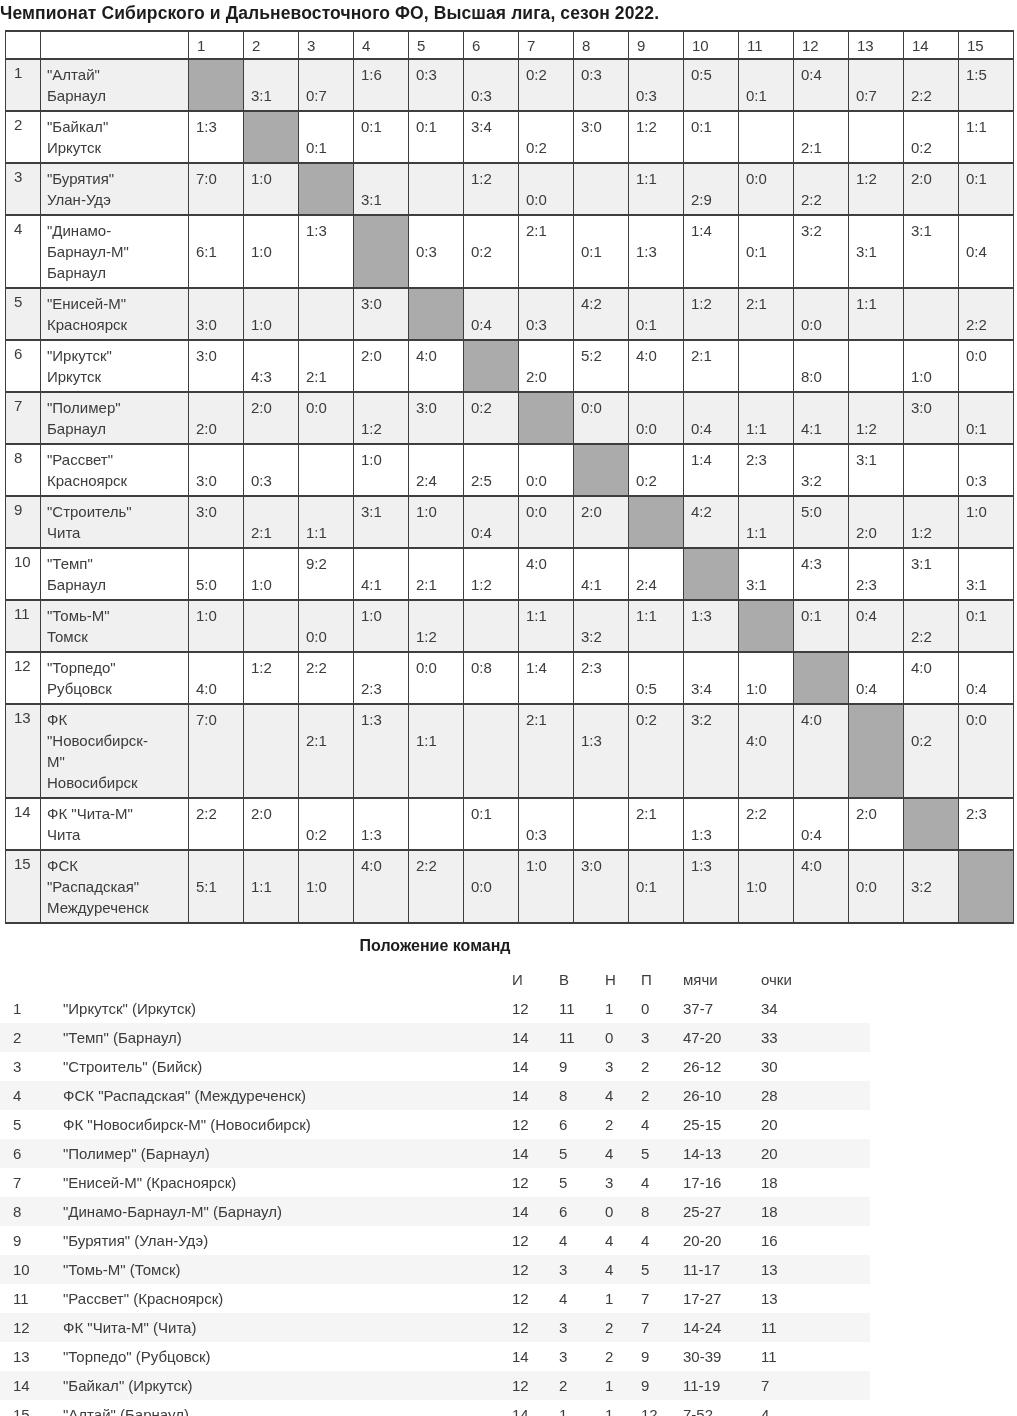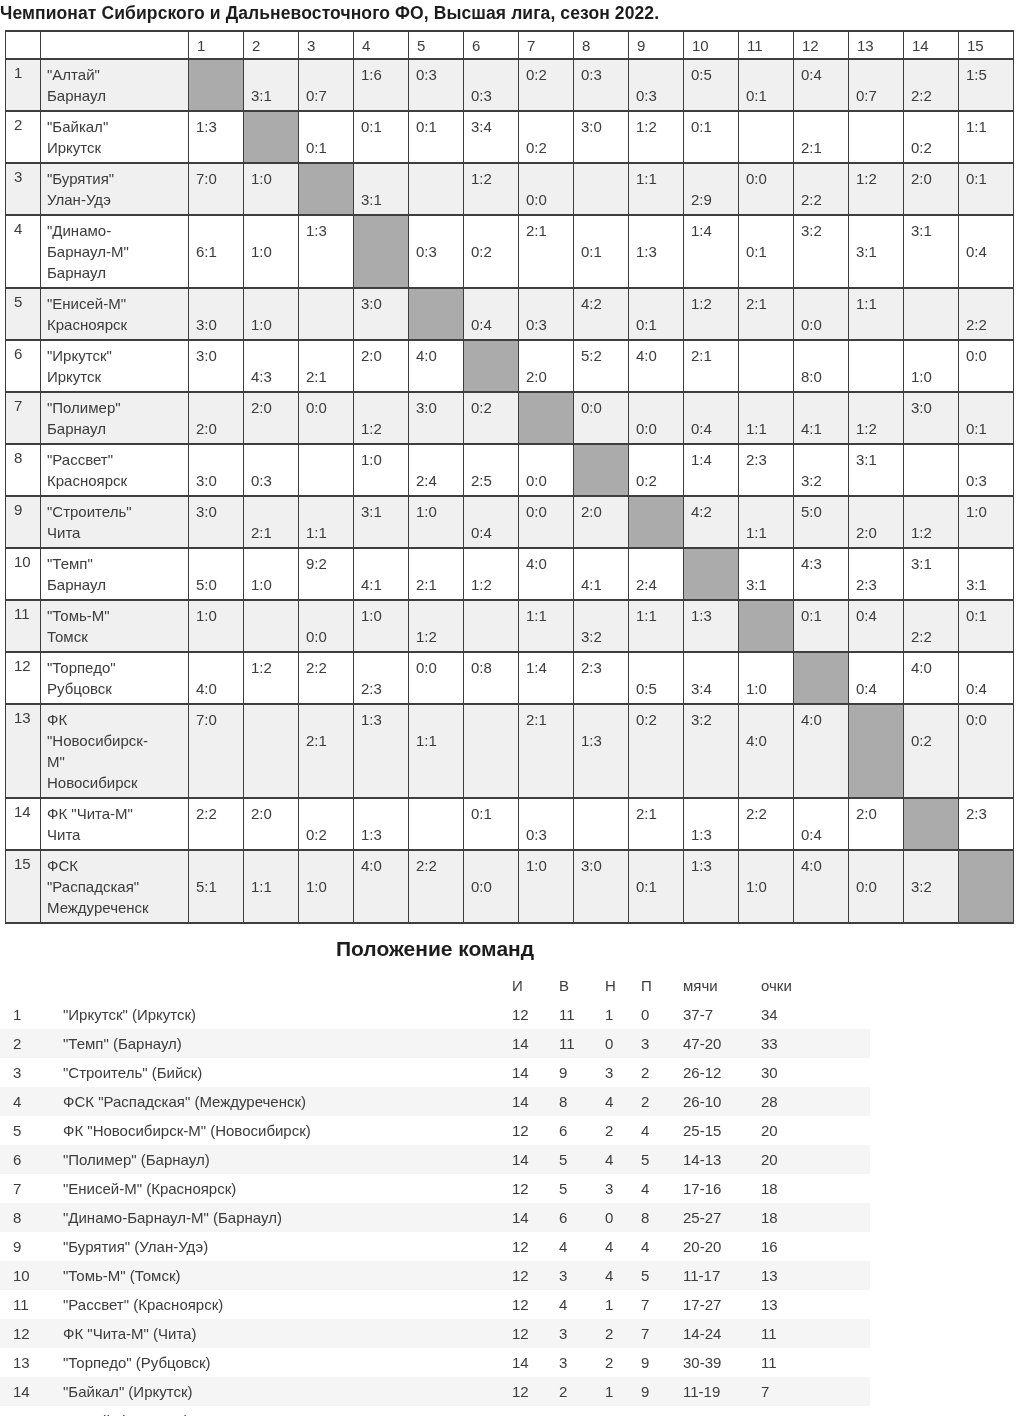--- a/index.html
+++ b/index.html
@@ -15,21 +15,21 @@
   .cross col.c-sc{width:55px;}
   .cross tbody tr:nth-child(odd){background:#f0f0f0;}
   .cross td.num{padding:4px 0 4px 8px;}
   .cross td.name{padding:4px 4px 4px 6px;line-height:21px;}
   .cross td.sc .s{height:21px;line-height:21px;padding-left:7px;overflow:hidden;}
   .cross td.sc{padding:4px 0;}
   .cross td.diag{background:#ababab;}
   .cross td .nl{height:21px;line-height:21px;white-space:nowrap;}
   
   .standings{width:870px;margin-top:13px;}
-  .standings-title{font-size:21px;font-weight:bold;color:#1c1c1c;text-align:center;margin:0 0 9px 0;}
+  .standings-title{font-size:16px;font-weight:bold;color:#1c1c1c;text-align:center;margin:0 0 9px 0;}
   table.stand{border-collapse:collapse;table-layout:fixed;width:870px;font-size:15px;}
   .stand th{font-weight:normal;text-align:left;height:30px;vertical-align:middle;padding:0;}
   .stand td{height:29px;vertical-align:middle;padding:0;}
   .stand tbody tr:nth-child(even){background:#f5f5f5;}
   .stand col.s-pos{width:52px;}
   .stand col.s-team{width:450px;}
   .stand col.s-i{width:47px;}
   .stand col.s-v{width:46px;}
   .stand col.s-n{width:36px;}
   .stand col.s-p{width:44px;}

